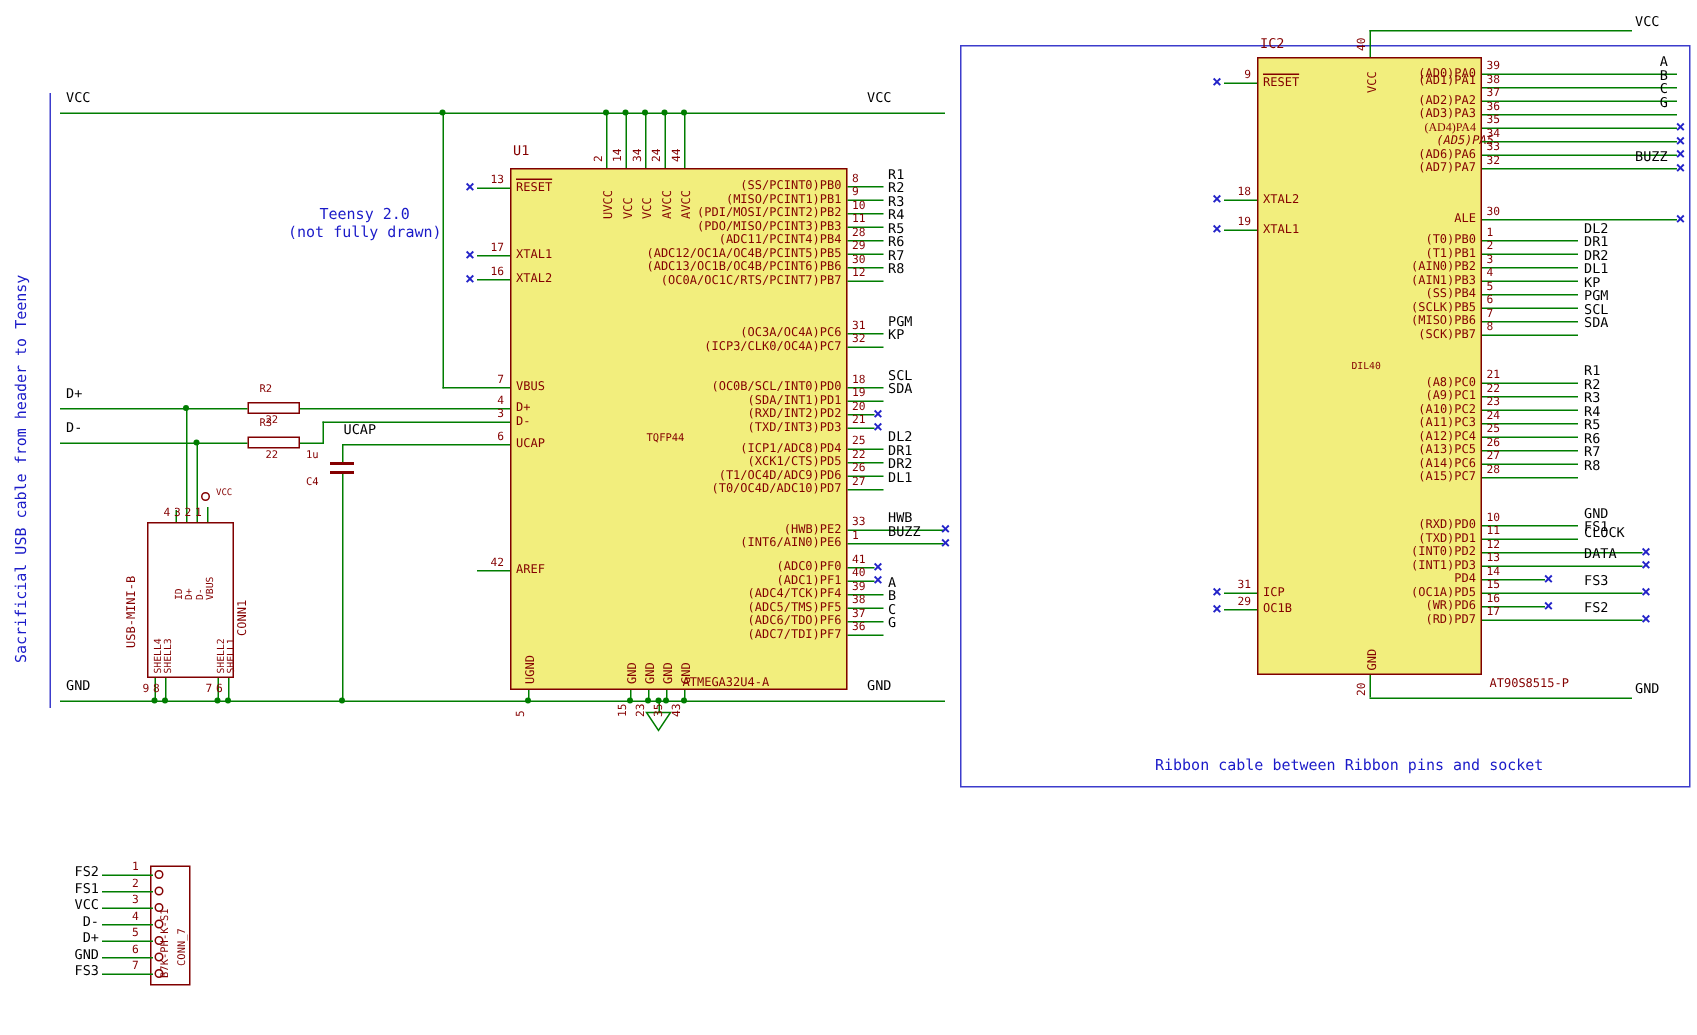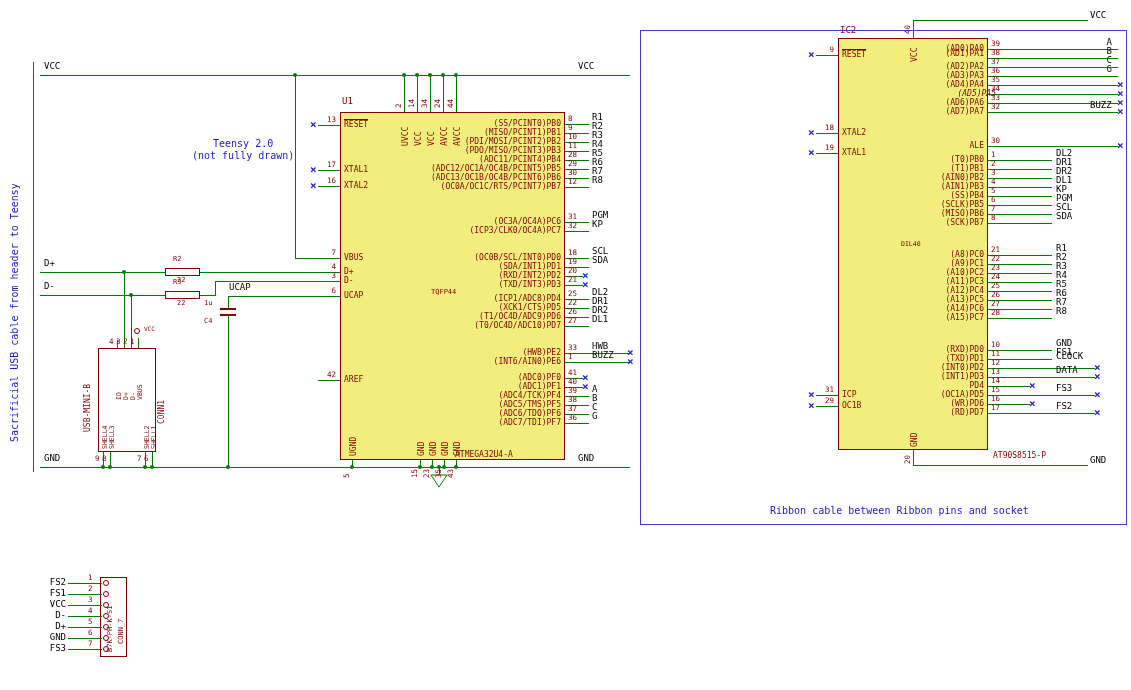--- a/index.html
+++ b/index.html
@@ -376,21 +376,21 @@
     <div class="w" style="left: 988px; top: 58px; width: 130px; height: 1px;"></div>
     <div class="t lbl" style="left: 1106.5px; top: 47px;">B</div>
     <div class="t pin" style="right: 147px; top: 63px;">(AD2)PA2</div>
     <div class="t num" style="left: 991px; top: 58px;">37</div>
     <div class="w" style="left: 988px; top: 67px; width: 130px; height: 1px;"></div>
     <div class="t lbl" style="left: 1106.5px; top: 56px;">C</div>
     <div class="t pin" style="right: 147px; top: 72px;">(AD3)PA3</div>
     <div class="t num" style="left: 991px; top: 67px;">36</div>
     <div class="w" style="left: 988px; top: 76px; width: 130px; height: 1px;"></div>
     <div class="t lbl" style="left: 1106.5px; top: 65px;">G</div>
-    <div class="t pin" style="right: 147px; top: 81px;">(AD4)PA4</div>
+    <div class="t pin" style="right: 147px; top: 81px; font-family: Liberation Serif, serif;">(AD4)PA4</div>
     <div class="t num" style="left: 991px; top: 76px;">35</div>
     <div class="w" style="left: 988px; top: 85px; width: 130px; height: 1px;"></div>
     <div class="nc" style="left: 1117px; top: 79px;">×</div>
     <div class="t pin" style="right: 135px; top: 90px; font-style: italic;">(AD5)PA5</div>
     <div class="t num" style="left: 991px; top: 85px;">34</div>
     <div class="w" style="left: 988px; top: 94px; width: 130px; height: 1px;"></div>
     <div class="nc" style="left: 1117px; top: 88px;">×</div>
     <div class="t pin" style="right: 147px; top: 99px;">(AD6)PA6</div>
     <div class="t num" style="left: 991px; top: 94px;">33</div>
     <div class="w" style="left: 988px; top: 103px; width: 130px; height: 1px;"></div>

